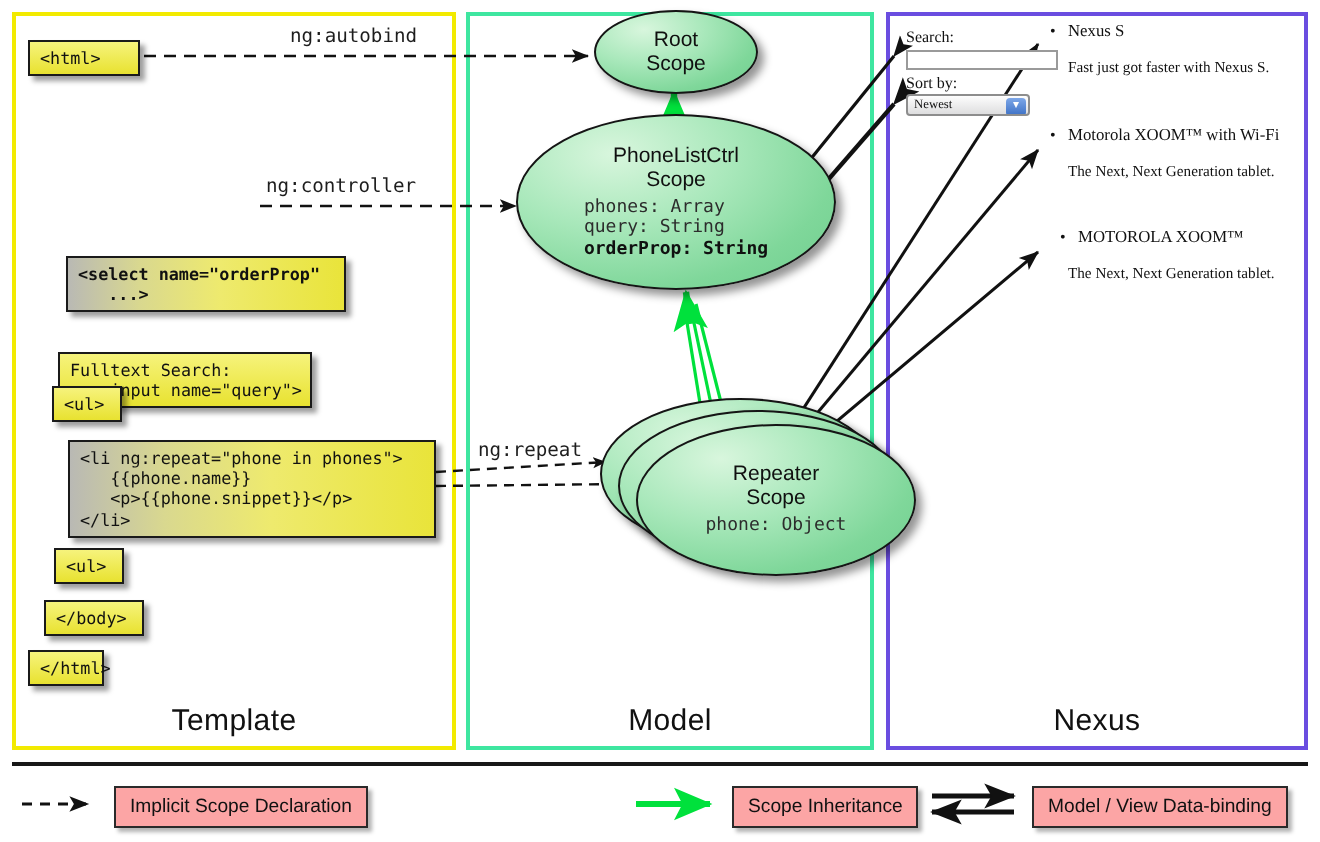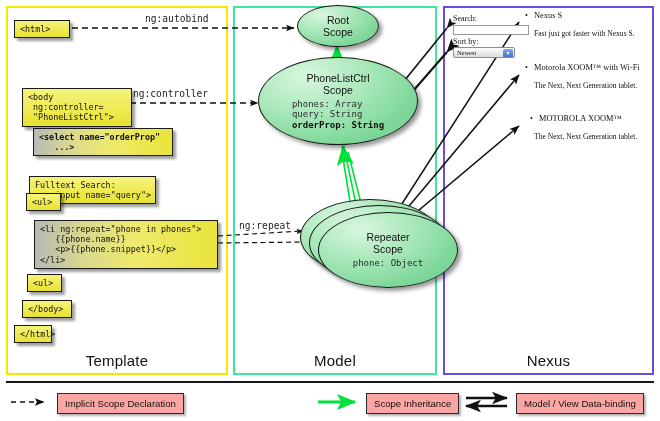--- a/index.html
+++ b/index.html
@@ -138,23 +138,20 @@
     <g>
       <path d="M378,243 L519,75" stroke="#111" stroke-width="1.5" fill="none" marker-end="url(#ah-black)"></path>
     </g>
     <g>
       <path d="M374,248 L519,126" stroke="#111" stroke-width="1.5" fill="none" marker-end="url(#ah-black)"></path>
     </g>
   </svg>
 
   <div class="box plain" style="left:14px;top:20px;width:56px;">&lt;html&gt;</div>
 
-  <div class="box plain" style="left:22px;top:88px;width:110px;">&lt;body
- ng:controller=
- "PhoneListCtrl"&gt;</div>
 
   <div class="box gradl bold" style="left:33px;top:128px;width:140px;">&lt;select name="orderProp"
    ...&gt;</div>
 
   <div class="box plain" style="left:29px;top:158px;width:127px;margin-top:18px;">Fulltext Search:
    &lt;input name="query"&gt;</div>
 
   <div class="box plain" style="left:26px;top:193px;width:35px;">&lt;ul&gt;</div>
 
   <div class="box gradl" style="left:34px;top:220px;width:184px;">&lt;li ng:repeat="phone in phones"&gt;

